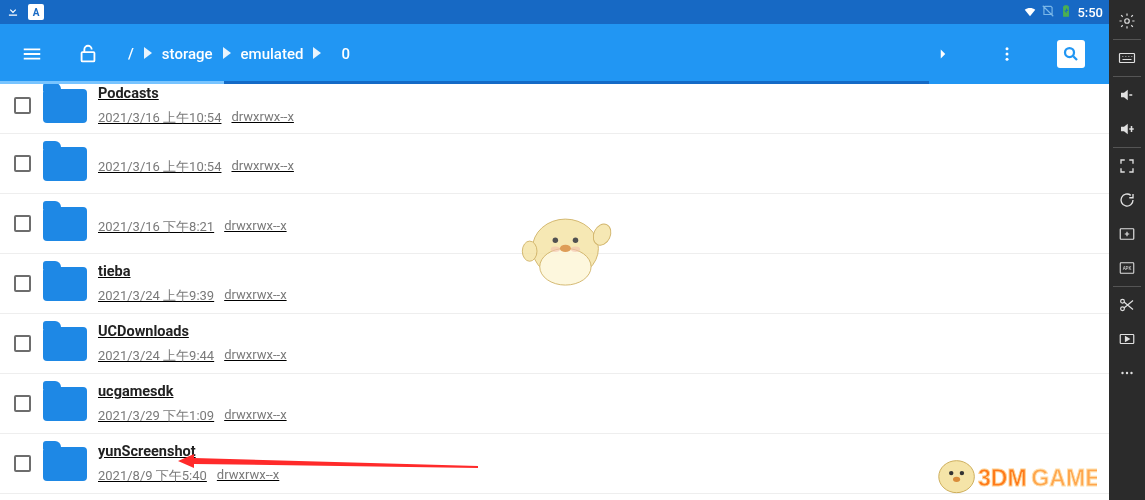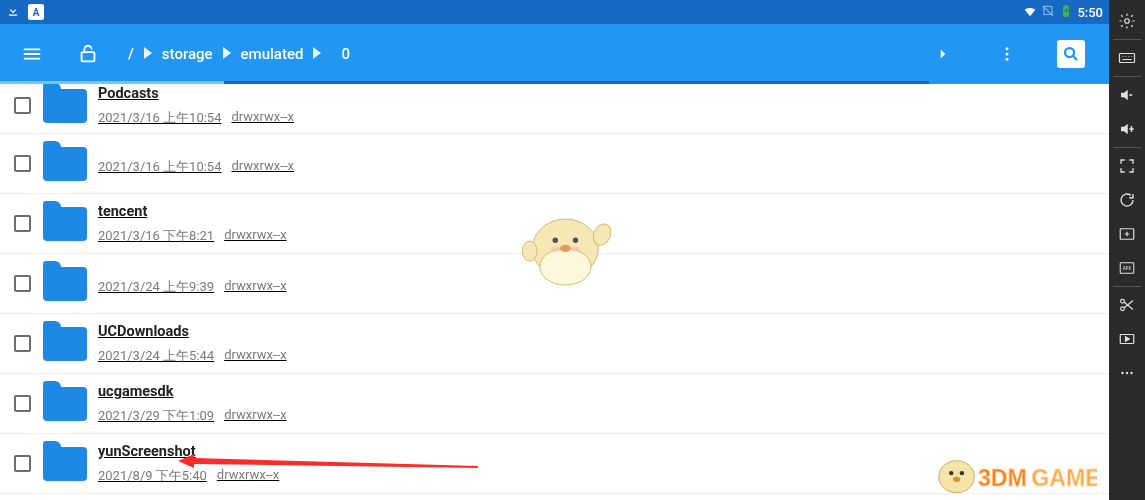--- a/index.html
+++ b/index.html
@@ -174,52 +174,52 @@
         </div>
       </div>
       <div class="file-row">
         <div class="chk">
             <div class="box"></div>
           </div>
         <div class="folder-ic">
             <div class="folder-shape"></div>
           </div>
         <div class="file-text">
-          <div class="file-name">tencent</div>
           <div class="file-meta">
               <span>2021/3/16 下午8:21</span>
               <span>drwxrwx--x</span>
             </div>
         </div>
       </div>
       <div class="file-row">
         <div class="chk">
             <div class="box"></div>
           </div>
         <div class="folder-ic">
             <div class="folder-shape"></div>
           </div>
         <div class="file-text">
+          <div class="file-name">tieba</div>
           <div class="file-meta">
               <span>2021/3/24 上午9:39</span>
               <span>drwxrwx--x</span>
             </div>
         </div>
       </div>
       <div class="file-row">
         <div class="chk">
             <div class="box"></div>
           </div>
         <div class="folder-ic">
             <div class="folder-shape"></div>
           </div>
         <div class="file-text">
           <div class="file-name">UCDownloads</div>
           <div class="file-meta">
-              <span>2021/3/24 上午5:44</span>
+              <span>2021/3/24 上午9:44</span>
               <span>drwxrwx--x</span>
             </div>
         </div>
       </div>
       <div class="file-row">
         <div class="chk">
             <div class="box"></div>
           </div>
         <div class="folder-ic">
             <div class="folder-shape"></div>

